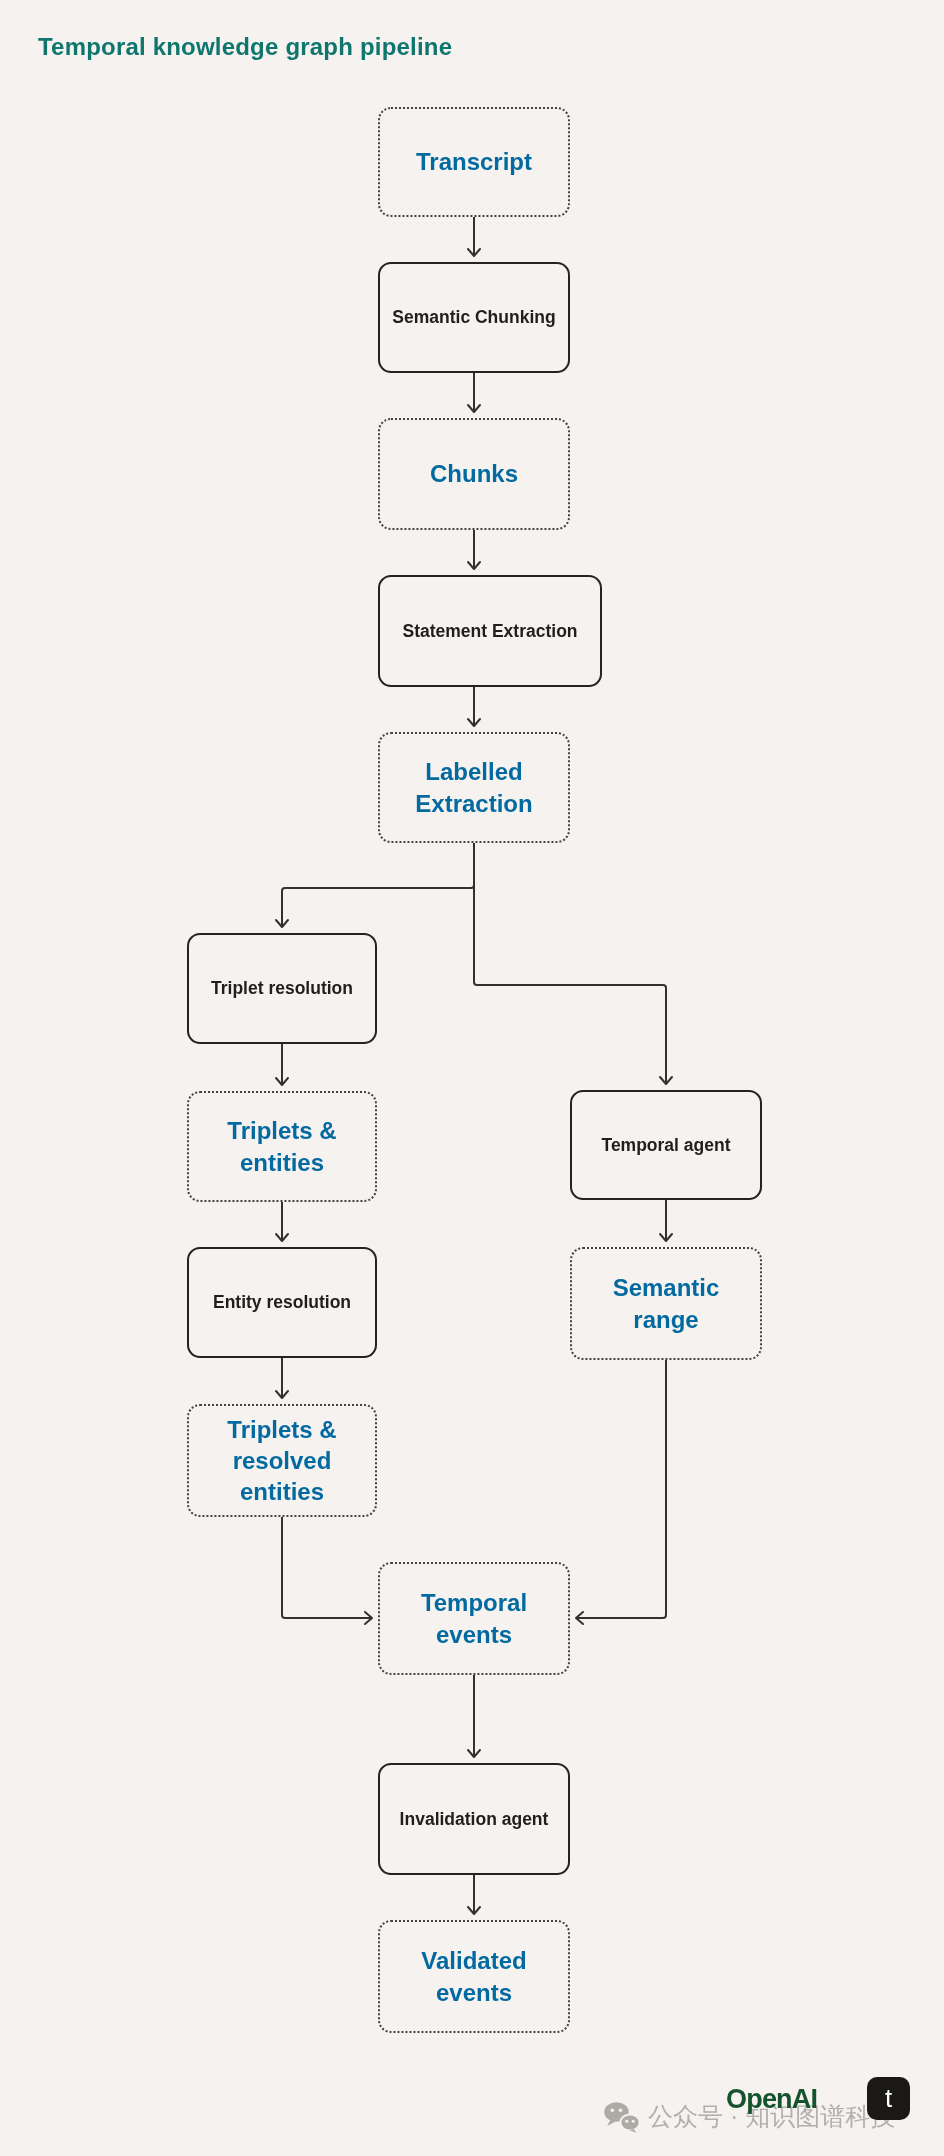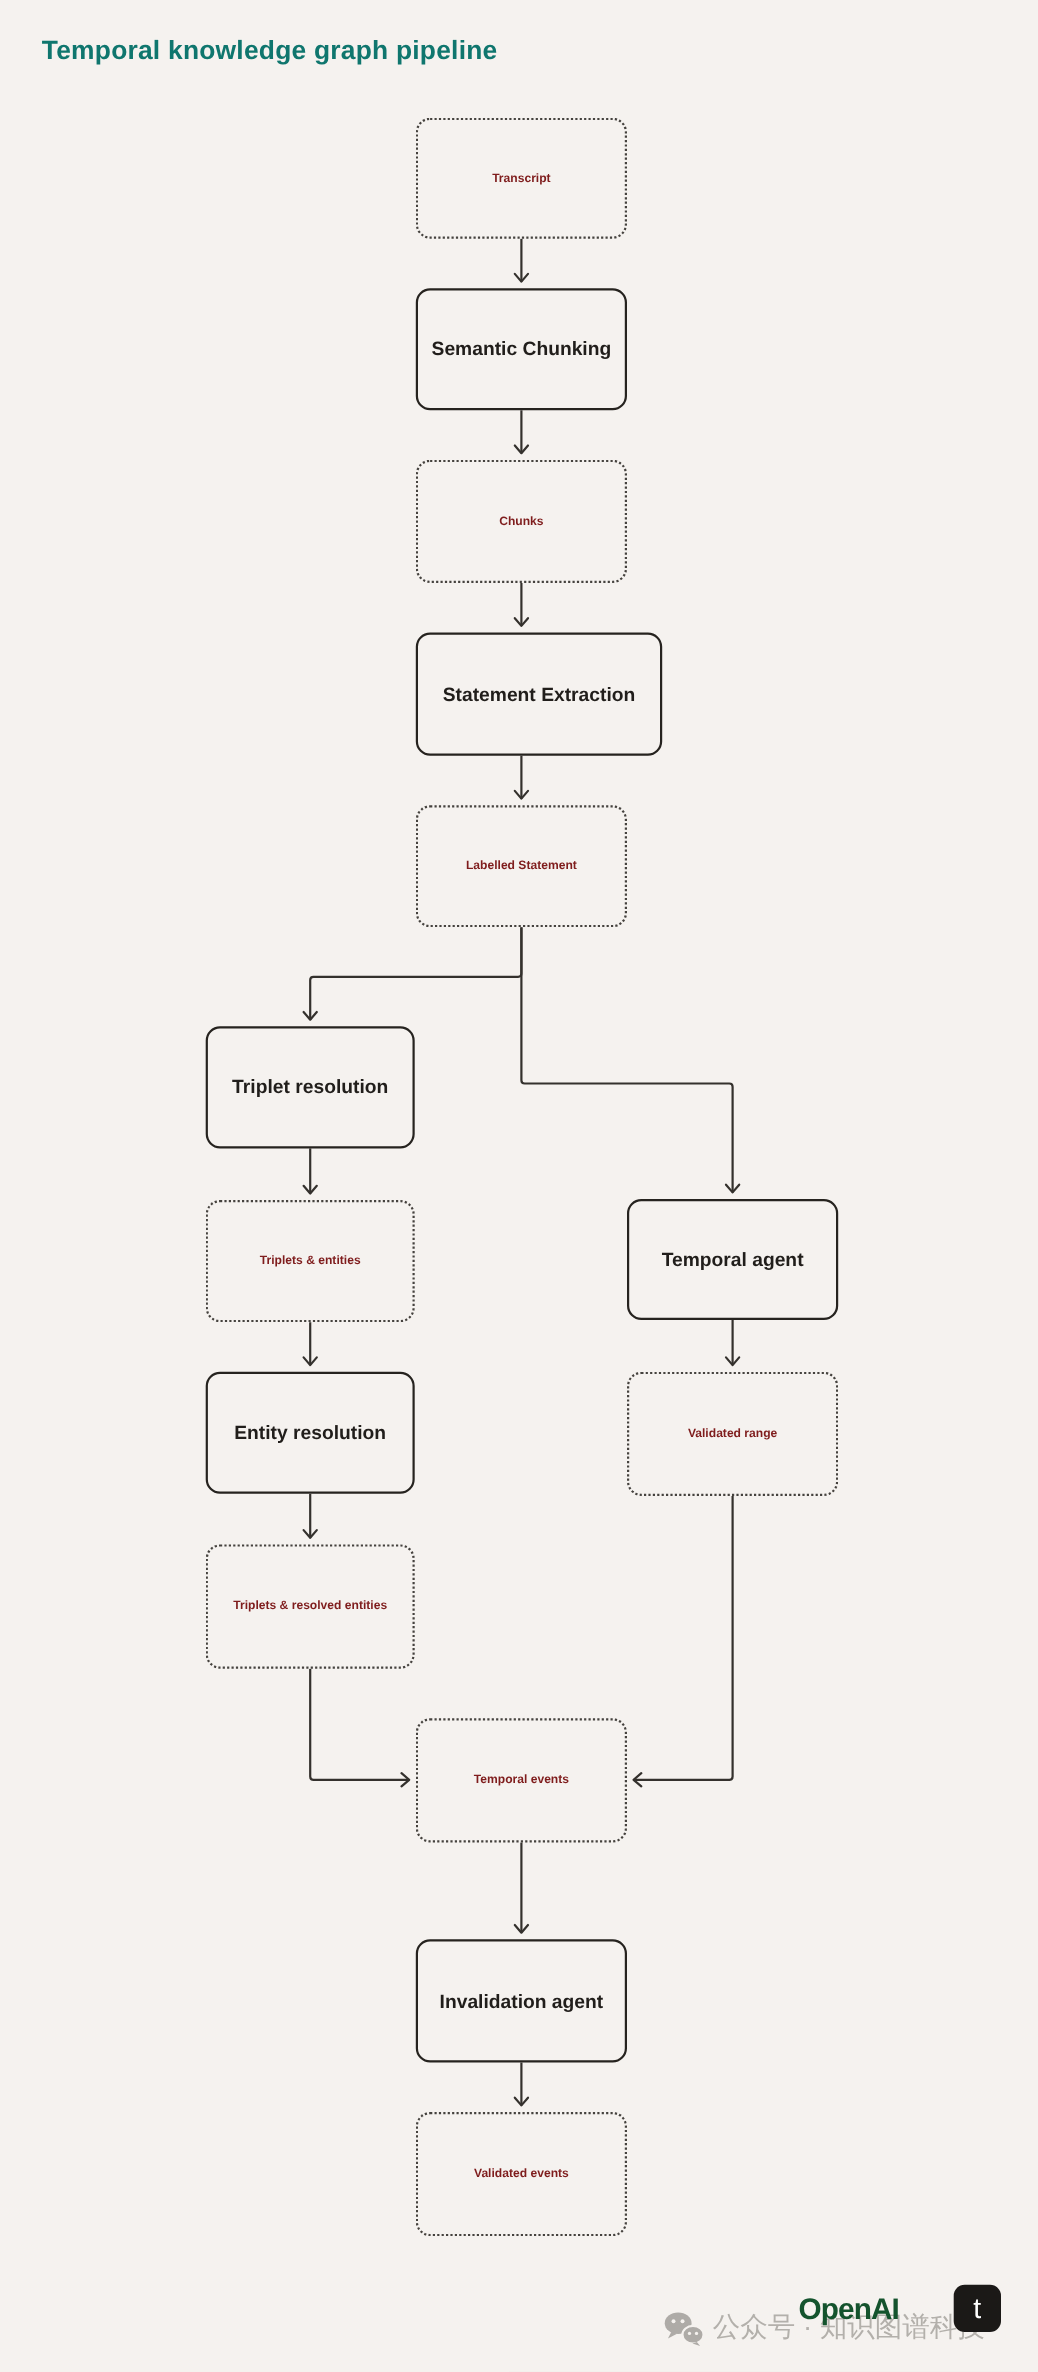--- a/index.html
+++ b/index.html
@@ -42,23 +42,23 @@
     line-height: 1.3;
   }
   .node.process {
     border: 2.5px solid #26231f;
     color: #211e1b;
     font-weight: 700;
     font-size: 17.5px;
   }
   .node.artifact {
     border: 2px dotted #45423e;
-    color: #7f1d1d;
+    color: #0369a1;
     font-weight: 600;
-    font-size: 11px;
+    font-size: 24px;
   }
   .footer {
     position: absolute;
     left: 0; top: 0;
     width: 944px; height: 2156px;
     pointer-events: none;
   }
   .watermark {
     position: absolute;
     left: 648px;
@@ -143,21 +143,21 @@
 
   <div class="node artifact" style="left:378px;top:418px;width:192px;height:112px">
     <span>Chunks</span>
   </div>
 
   <div class="node process" style="left:378px;top:575px;width:224px;height:112px">
     <span>Statement Extraction</span>
   </div>
 
   <div class="node artifact" style="left:378px;top:732px;width:192px;height:111px">
-    <span>Labelled Statement</span>
+    <span>Labelled Extraction</span>
   </div>
 
   <div class="node process" style="left:187px;top:933px;width:190px;height:111px">
     <span>Triplet resolution</span>
   </div>
 
   <div class="node artifact" style="left:187px;top:1091px;width:190px;height:111px">
     <span>Triplets &amp; entities</span>
   </div>
 
@@ -167,21 +167,21 @@
 
   <div class="node process" style="left:187px;top:1247px;width:190px;height:111px">
     <span>Entity resolution</span>
   </div>
 
   <div class="node process" style="left:570px;top:1090px;width:192px;height:110px">
     <span>Temporal agent</span>
   </div>
 
   <div class="node artifact" style="left:570px;top:1247px;width:192px;height:113px">
-    <span>Validated range</span>
+    <span>Semantic range</span>
   </div>
 
   <div class="node artifact" style="left:378px;top:1562px;width:192px;height:113px">
     <span>Temporal events</span>
   </div>
 
   <div class="node process" style="left:378px;top:1763px;width:192px;height:112px">
     <span>Invalidation agent</span>
   </div>
 

